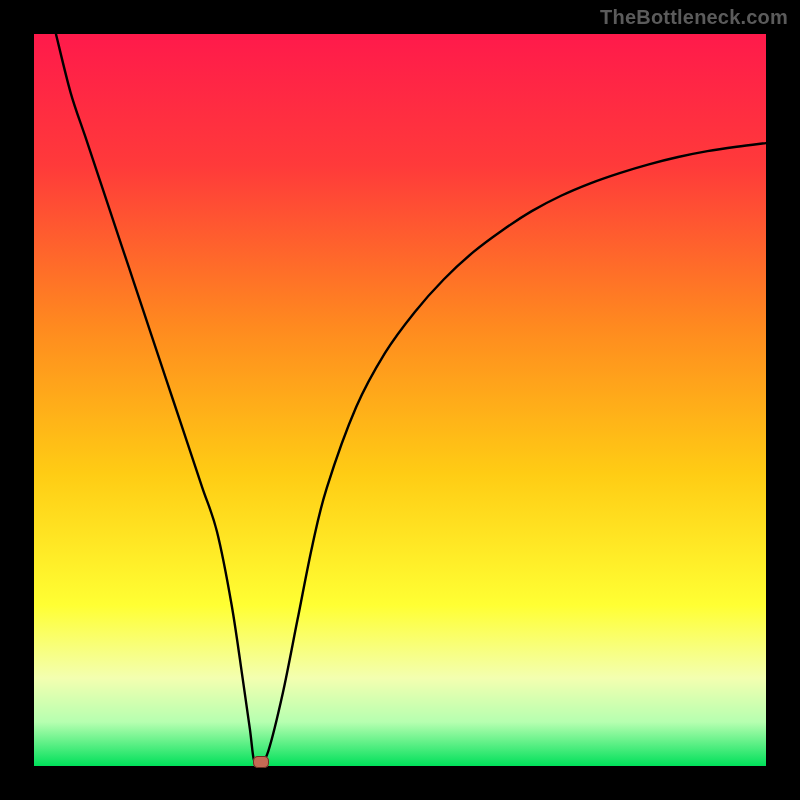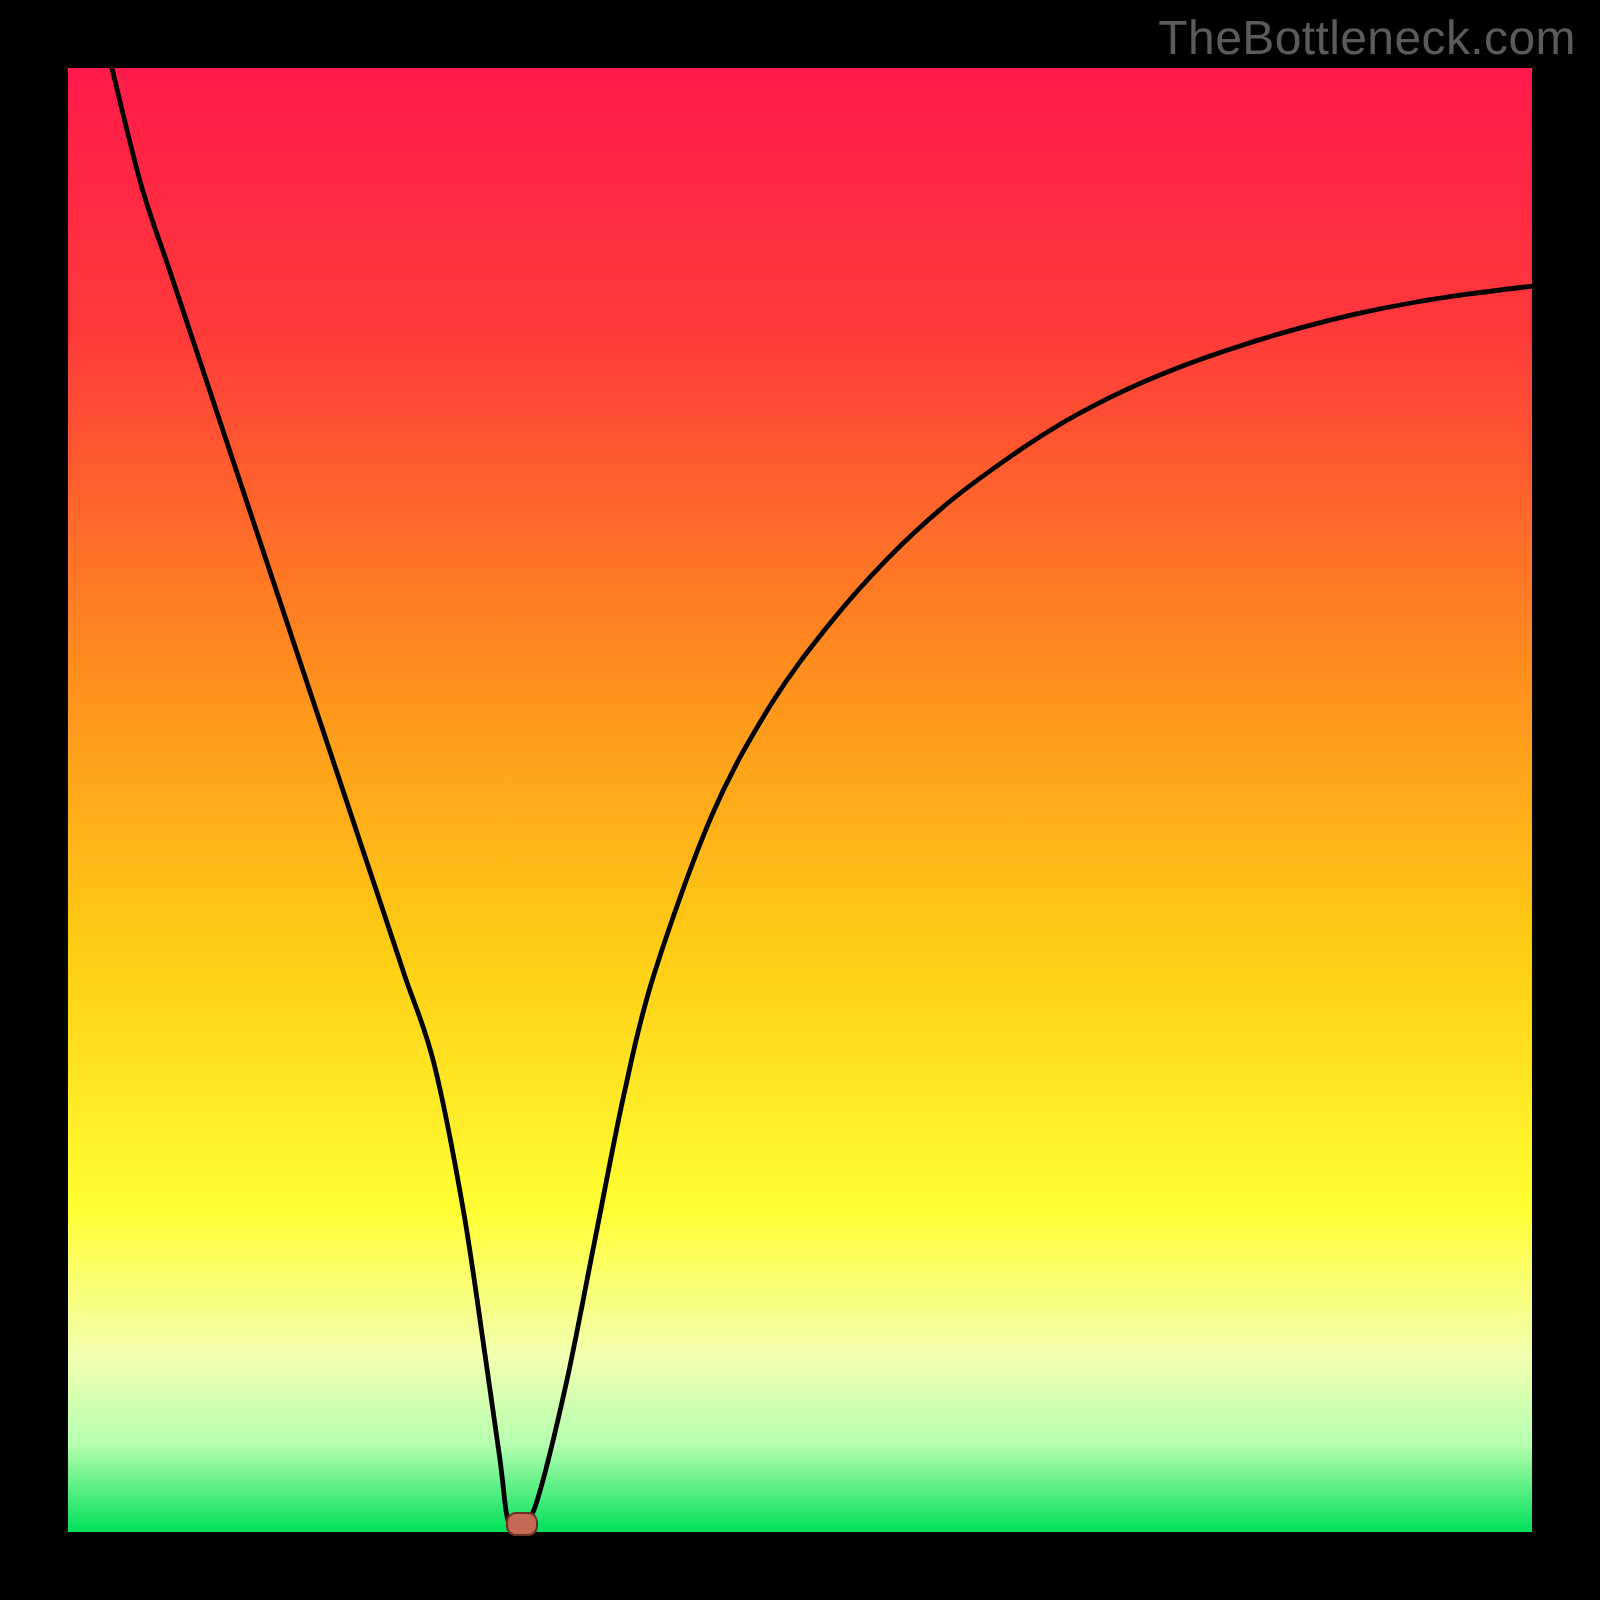--- a/index.html
+++ b/index.html
@@ -25,23 +25,23 @@
     top: 34px;
     width: 732px;
     height: 732px;
     
   }
   .watermark {
     position: absolute;
     top: 6px;
     right: 12px;
     color: #5b5b5b;
-    font-size: 24px;
+    font-size: 20px;
     letter-spacing: 0.2px;
-    font-weight: 400;
+    font-weight: 700;
     user-select: none;
   }
   svg.curve {
     position: absolute;
     left: 34px;
     top: 34px;
     width: 732px;
     height: 732px;
     overflow: visible;
   }

